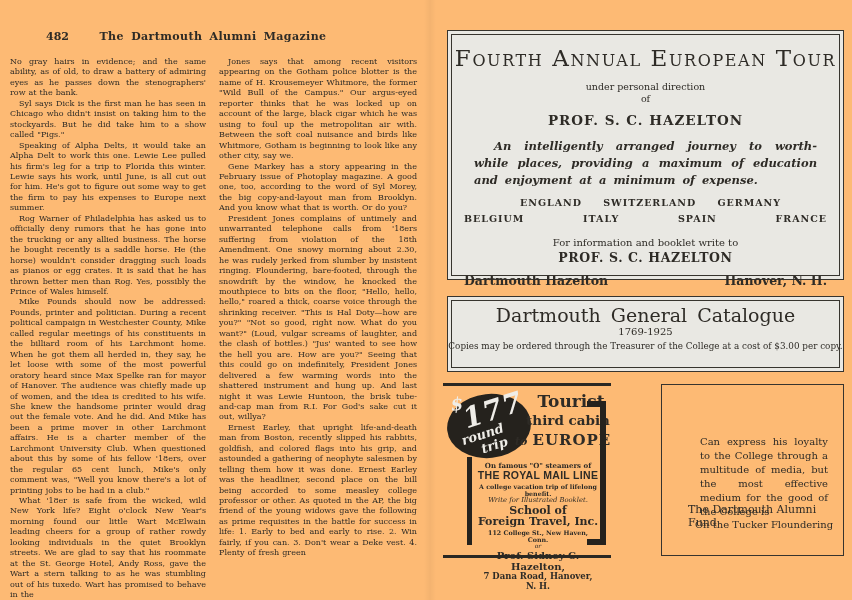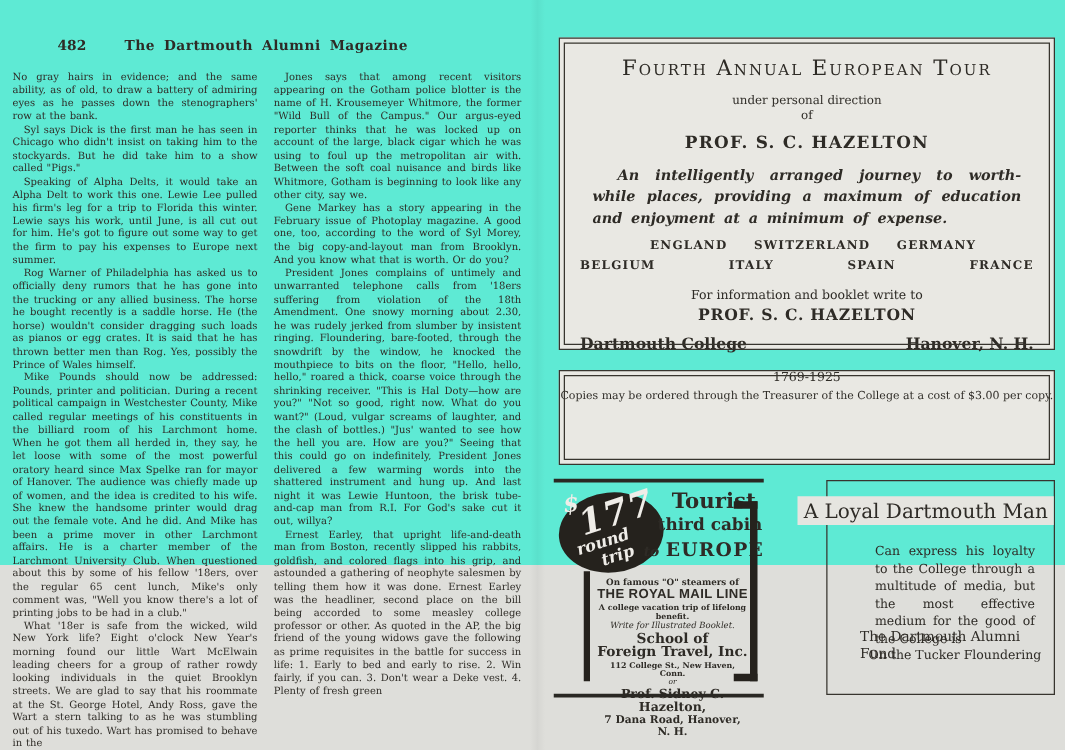--- a/index.html
+++ b/index.html
@@ -1,19 +1,19 @@
 <!DOCTYPE html>
 <html><head>
 <meta charset="utf-8">
 <style>
   html,body { margin:0; padding:0; }
   body { width:852px; height:600px; overflow:hidden; background:#dededa; }
 
-  .sheet { position:relative; width:852px; height:452px;
-           background:#5eead4; font-family:"DejaVu Serif", serif; color:#2e2b26; }
+  .sheet { position:relative; width:852px; height:600px;
+           background:#fdba74; font-family:"DejaVu Serif", serif; color:#2e2b26; }
   .gutter { position:absolute; left:424px; top:0; width:12px; height:600px;
             background:linear-gradient(90deg, rgba(0,0,0,0) 0%, rgba(0,0,0,0.04) 50%, rgba(0,0,0,0) 100%); }
 
   
   .pageno   { position:absolute; left:46px; top:30px; font-size:11px; font-weight:bold; }
   .masthead { position:absolute; left:0; top:30px; width:426px; text-align:center;
               font-size:11px; font-weight:bold; letter-spacing:0.4px; word-spacing:3px; }
 
   .col  { position:absolute; top:57px; }
   .col1 { left:10px;  width:196px; }
@@ -21,21 +21,21 @@
   .col p { margin:0; font-size:8px; line-height:10.45px; text-align:justify;
            text-indent:9px; word-spacing:0.5px; }
   .col p.first { text-indent:0; }
 
   
   .ad { position:absolute; border:1.5px solid #37342e; box-sizing:border-box; }
   .dbl { outline:1px solid #37342e; outline-offset:-5px; background:#e9e8e3; }
 
   
   .tour { left:447px; top:30px; width:397px; height:250px; text-align:center; }
-  .tour-title    { margin-top:14px; font-variant:small-caps; font-size:17px; letter-spacing:1.6px; }
+  .tour-title    { margin-top:14px; font-variant:small-caps; font-size:23px; letter-spacing:1.6px; }
   .tour-sub1     { margin-top:10px; font-size:9.5px; }
   .tour-sub2     { margin-top:1px;  font-size:9.5px; }
   .tour-director { margin-top:8px; font-size:13.5px; font-weight:bold; letter-spacing:1px; }
   .tour-pitch    { font-style:italic; font-weight:bold; font-size:11.5px; line-height:17px;
                    text-align:justify; margin:10px 26px 0; text-indent:20px; word-spacing:3px; }
   .tour-row { display:flex; justify-content:space-between; font-weight:bold;
               font-size:9.5px; letter-spacing:1px; }
   .tour-row.r1 { margin:8px 62px 0 72px; }
   .tour-row.r2 { margin:5px 16px 0 16px; }
   .tour-write     { margin-top:13px; font-size:10px; }
@@ -131,26 +131,27 @@
     </div>
     <div class="tour-row r2">
       <span>BELGIUM</span>
       <span>ITALY</span>
       <span>SPAIN</span>
       <span>FRANCE</span>
     </div>
     <div class="tour-write">For information and booklet write to</div>
     <div class="tour-writename">PROF. S. C. HAZELTON</div>
     <div class="tour-addr">
-      <span>Dartmouth College</span>
+      <span>Dartmouth Hazelton</span>
       <span>Hanover, N. H.</span>
     </div>
   </section>
 
   <section class="ad dbl cat">
+    <div class="cat-title">Dartmouth General Catalogue</div>
     <div class="cat-years">1769-1925</div>
     <div class="cat-note">Copies may be ordered through the Treasurer of the College at a cost of $3.00 per copy.</div>
   </section>
 
   <section class="eu">
     <div class="eu-rule top"></div>
     <div class="eu-circle">
       <span class="eu-dollar">$</span>
       <span class="eu-price">177</span>
       <span class="eu-round">round</span>
@@ -175,18 +176,17 @@
       <div class="eu-school2">Foreign Travel, Inc.</div>
       <div class="eu-addr">112 College St., New Haven, Conn.</div>
       <div class="eu-or">or</div>
       <div class="eu-prof">Prof. Sidney C. Hazelton,</div>
       <div class="eu-profaddr">7 Dana Road, Hanover, N. H.</div>
     </div>
     <div class="eu-rule bottom"></div>
   </section>
 
   <section class="ad loyal">
-    <div class="loyal-title">A Loyal Dartmouth Man</div>
     <p class="loyal-body">Can express his loyalty to the College through a multitude of media, but the most effective medium for the good of the College is</p>
     <div class="loyal-fund">The Dartmouth Alumni Fund</div>
     <div class="loyal-foundation">On the Tucker Floundering</div>
   </section>
 </div>
 
 </body></html>

